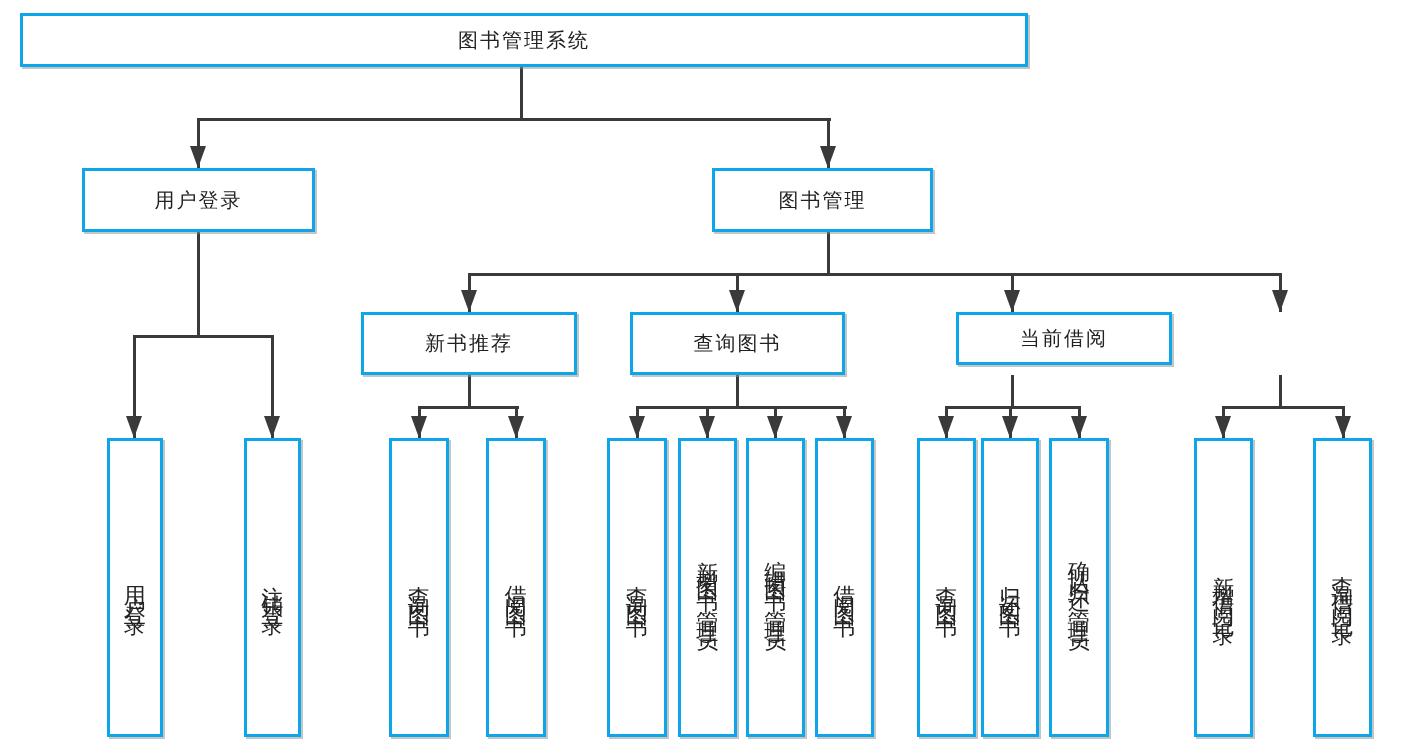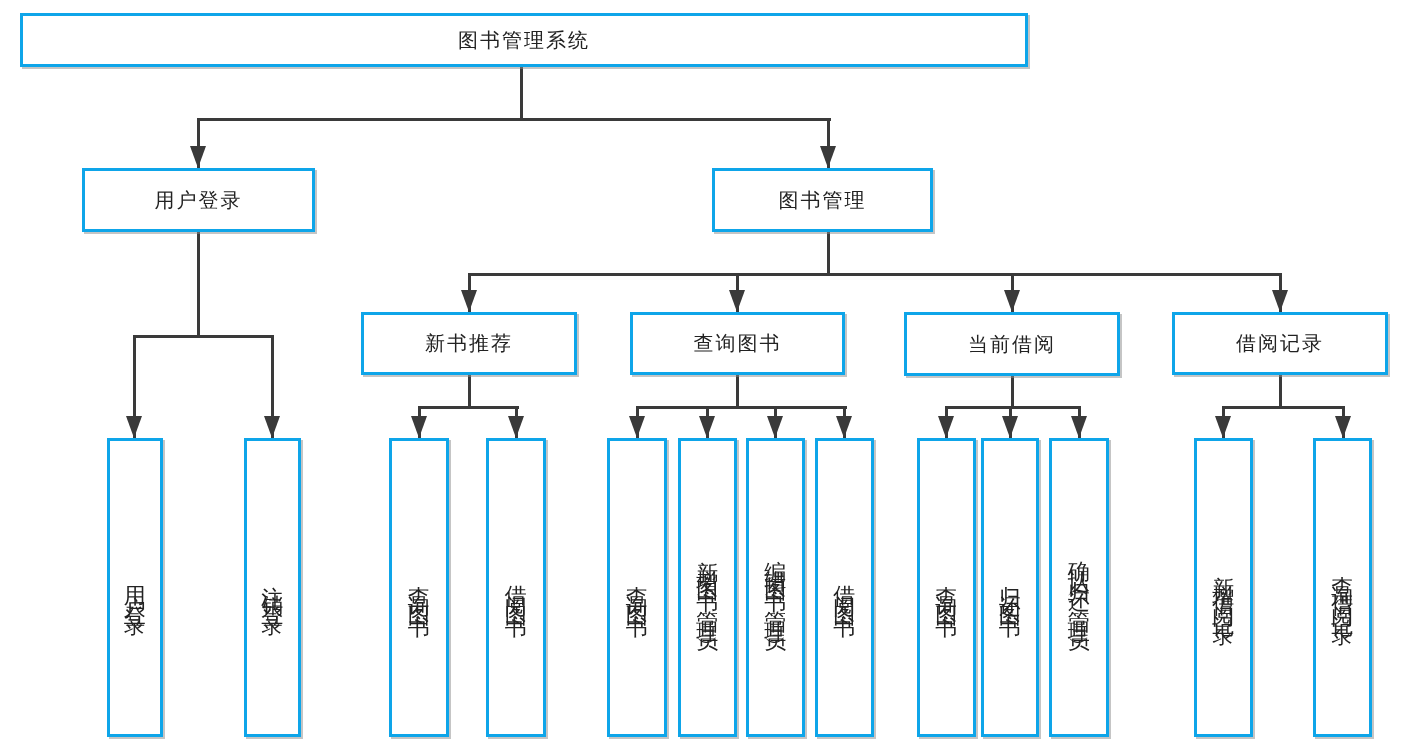--- a/index.html
+++ b/index.html
@@ -65,25 +65,22 @@
   <div class="node h-node" style="left:712px;top:168px;width:221px;height:64px">
     <span>图书管理</span>
   </div>
 
   <div class="node h-node" style="left:361px;top:312px;width:216px;height:63px">
     <span>新书推荐</span>
   </div>
   <div class="node h-node" style="left:630px;top:312px;width:215px;height:63px">
     <span>查询图书</span>
   </div>
-  <div class="node h-node" style="left:904px;top:312px;width:216px;height:64px">
+  <div class="node h-node" style="left:956px;top:312px;width:216px;height:53px">
     <span>当前借阅</span>
-  </div>
-  <div class="node h-node" style="left:1172px;top:312px;width:216px;height:63px">
-    <span>借阅记录</span>
   </div>
 
   <div class="node v-node" style="left:107px;top:438px;width:56px;height:299px">
     <span>用户登录</span>
   </div>
   <div class="node v-node" style="left:244px;top:438px;width:57px;height:299px">
     <span>注销登录</span>
   </div>
 
   <div class="node v-node" style="left:389px;top:438px;width:60px;height:299px">

